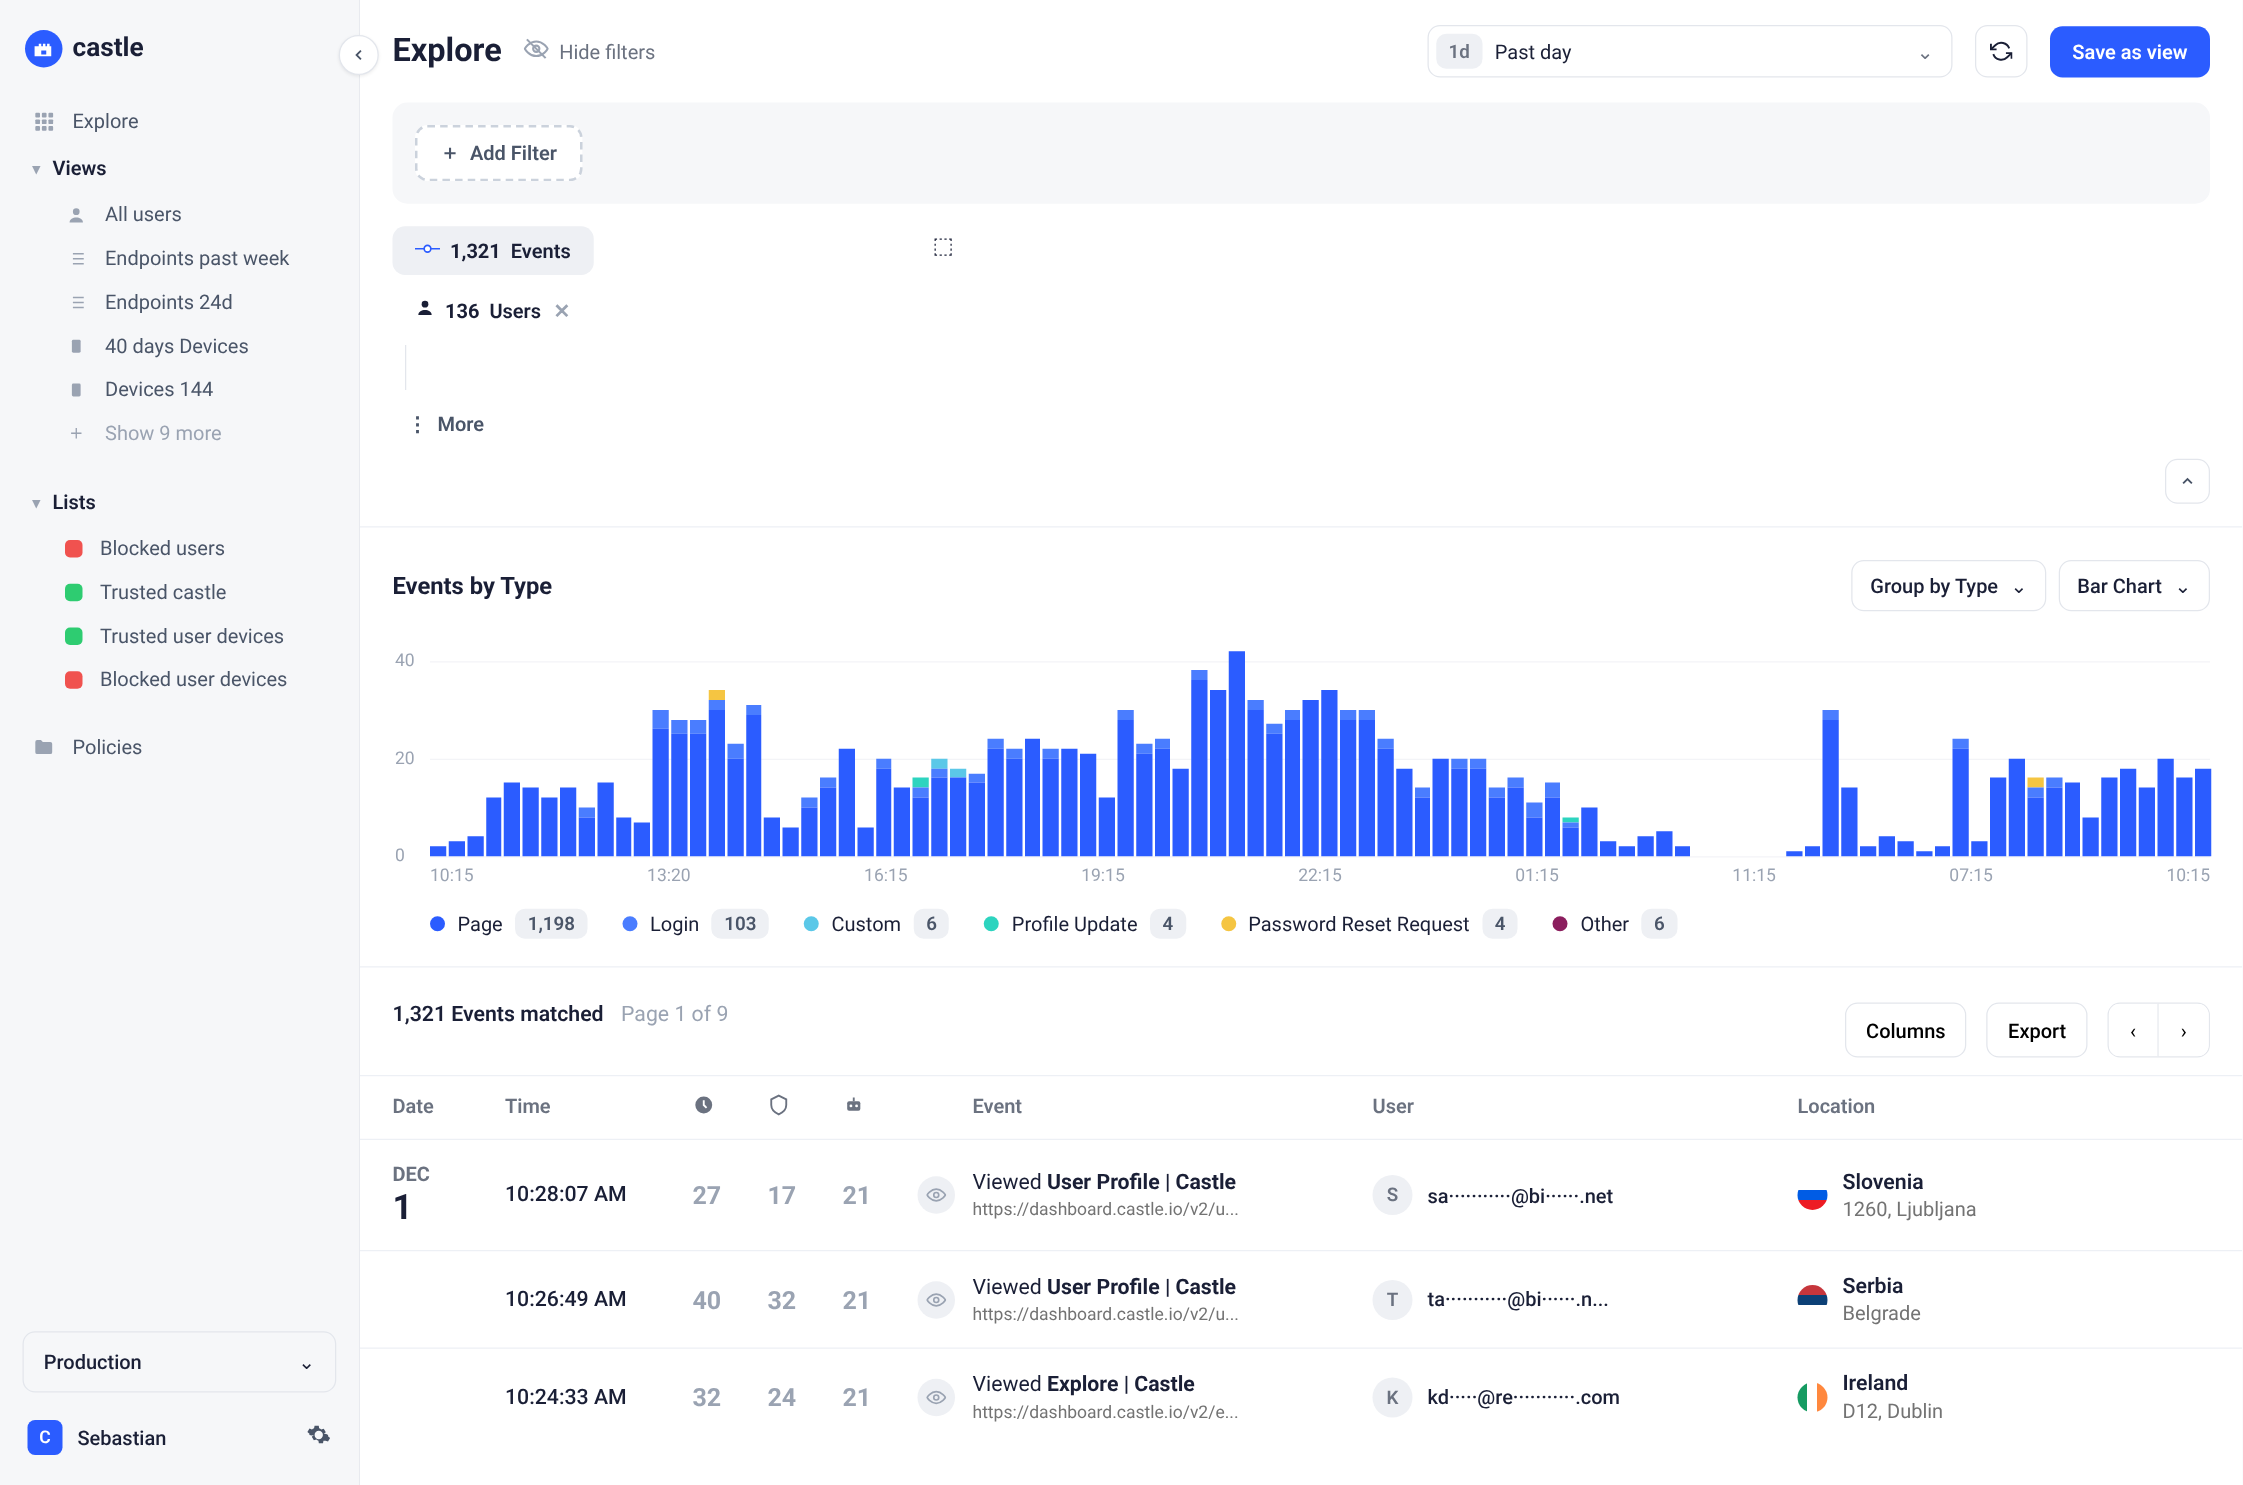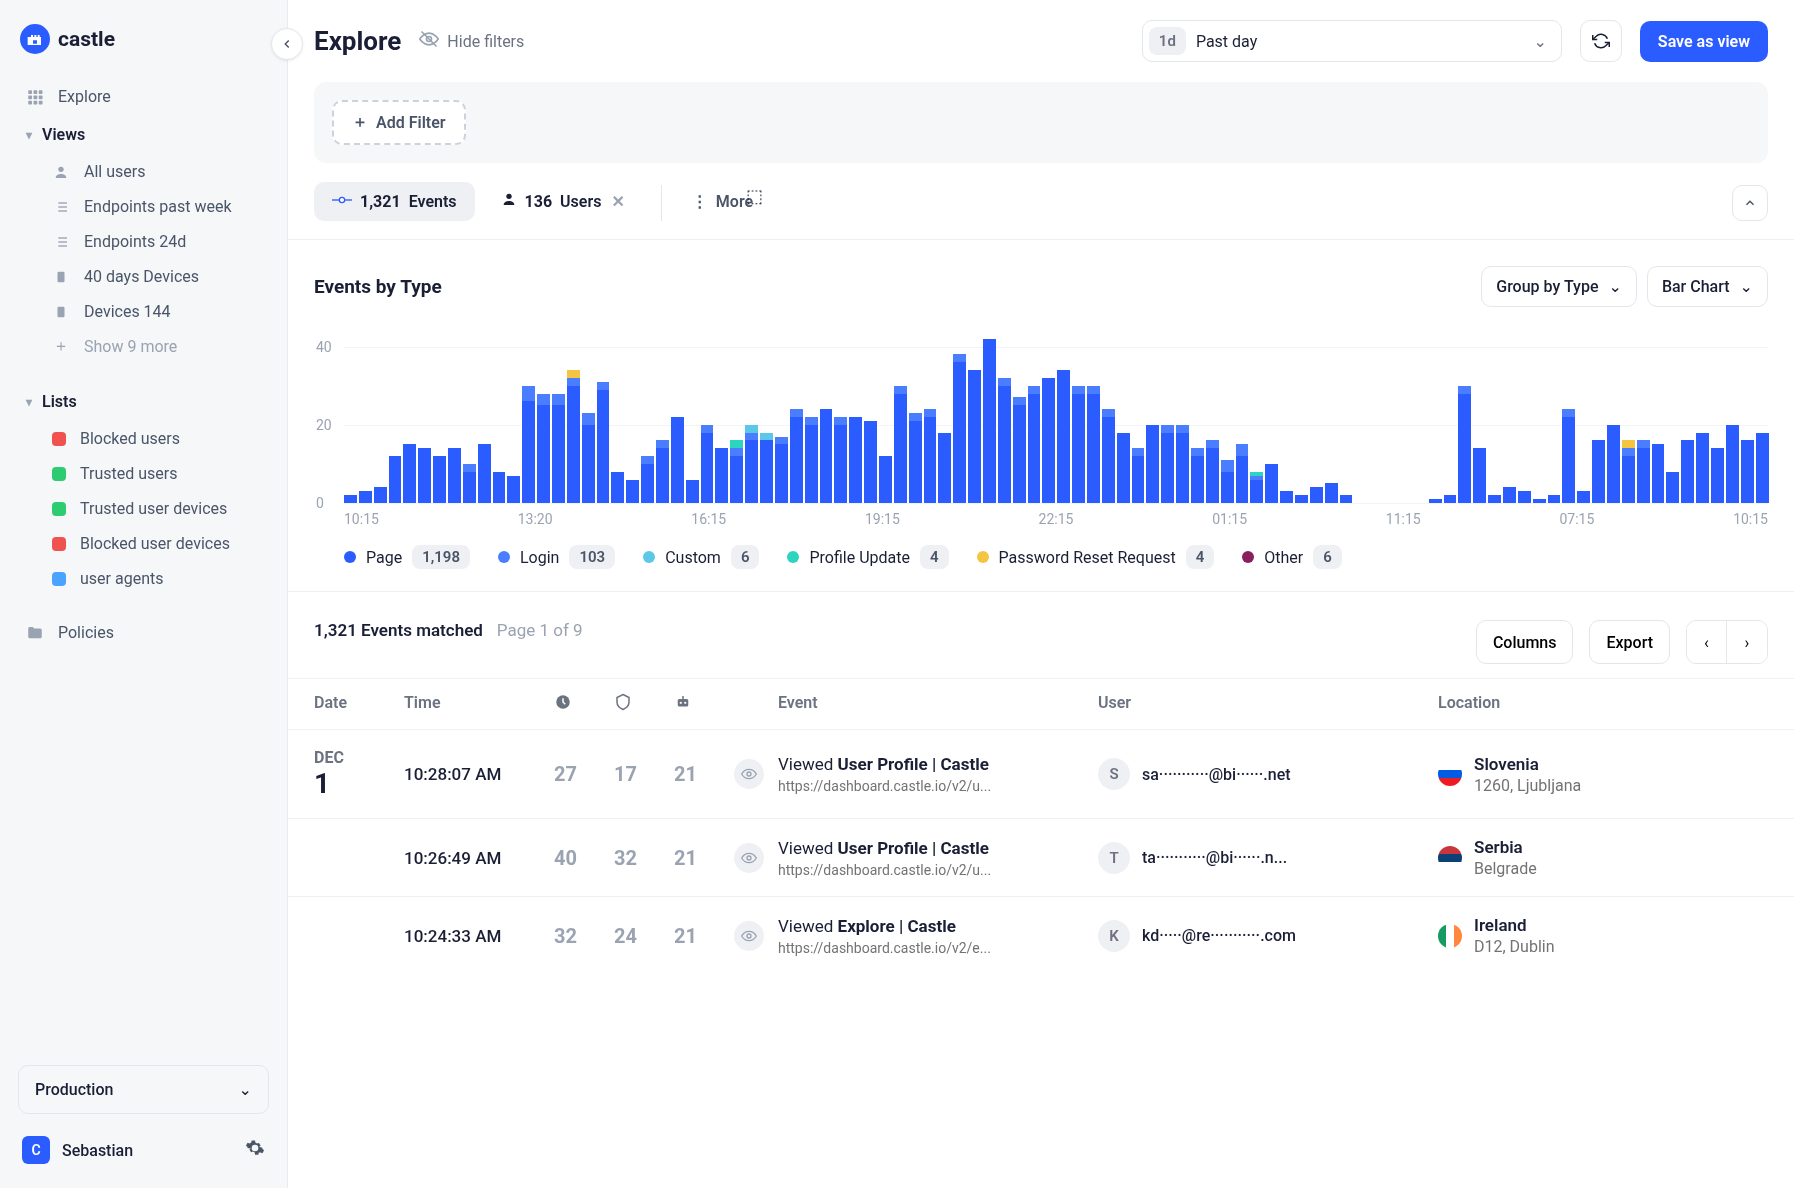--- a/index.html
+++ b/index.html
@@ -32,21 +32,21 @@
 .time-select { margin-left:auto; display:flex; align-items:center; border:1px solid #e3e6ec; border-radius:10px; padding:0; height:42px; width:420px; cursor:pointer;}
 .time-badge { background:#eef0f4; color:#6b7280; border-radius:8px; padding:5px 10px; margin:5px 10px 5px 6px; font-size:15px; font-weight:600;}
 .time-label { font-size:16px; flex:1; }
 .time-chev { padding:0 14px; color:#6b7280;}
 .icon-btn { width:42px; height:42px; border:1px solid #e3e6ec; border-radius:10px; display:flex; align-items:center; justify-content:center; cursor:pointer; background:white;}
 .save-btn { background:#2b5cff; color:white; border:none; padding:11px 18px; border-radius:10px; font-size:16px; font-weight:600; cursor:pointer;}
 
 .filter-bar { margin: 0 26px 18px 26px; background:#f6f7f9; border-radius:12px; padding:18px; }
 .add-filter { border:2px dashed #cbd2dc; border-radius:10px; padding:10px 18px; display:inline-flex; align-items:center; gap:8px; font-size:16px; font-weight:600; color:#4a5568; cursor:pointer; background:white;}
 
-.tab-row { display:flex; align-items:flex-end; padding: 0 26px 0 26px; gap:8px; position:relative;}
+.tab-row { display:flex; align-items:flex-start; padding: 0 26px 0 26px; gap:8px; position:relative;flex-direction:column;}
 .tab-chip { display:flex; align-items:center; gap:8px; padding:10px 18px; border-radius:10px; font-size:16px; font-weight:600; cursor:pointer;}
 .tab-chip.active { background:#eef0f4; }
 .tab-chip .count { font-weight:700;}
 .tab-close { color:#9aa3b2; cursor:pointer; margin-left:2px;}
 .tab-divider { width:1px; height:36px; background:#e3e6ec; margin:0 10px;}
 .more-btn { display:flex; align-items:center; gap:8px; color:#4a5568; font-size:16px; font-weight:600; cursor:pointer; padding:10px 12px;}
 .collapse-chart { margin-left:auto; width:36px; height:36px; border:1px solid #e3e6ec; border-radius:10px; display:flex; align-items:center; justify-content:center; cursor:pointer;}
 .cursor { position:absolute; left: 458px; top: 4px; font-size:18px; pointer-events:none; }
 
 hr.sep { border:none; border-top:1px solid #edf0f5; margin:18px 0 0 0;}
@@ -204,33 +204,29 @@
       <span class="chev">▾</span>
       <span>Lists</span>
     </div>
     <div id="lists-list">
         <div class="sub-item">
           <span class="dot" style="background:#f0524f"></span>
           <span>Blocked users</span>
         </div>
         <div class="sub-item">
           <span class="dot" style="background:#2ecc71"></span>
-          <span>Trusted users</span>
+          <span>Trusted castle</span>
         </div>
         <div class="sub-item">
           <span class="dot" style="background:#2ecc71"></span>
           <span>Trusted user devices</span>
         </div>
         <div class="sub-item">
           <span class="dot" style="background:#f0524f"></span>
           <span>Blocked user devices</span>
-        </div>
-        <div class="sub-item">
-          <span class="dot" style="background:#4aa3ff"></span>
-          <span>user agents</span>
         </div>
       </div>
 
     <div style="height:18px"></div>
     <div class="nav-item">
       <span class="nav-icon">
           <svg width="18" height="18" viewBox="0 0 24 24" fill="#9aa3b2">
             <path d="M3 6a2 2 0 012-2h4l2 2h8a2 2 0 012 2v9a2 2 0 01-2 2H5a2 2 0 01-2-2V6z"></path>
           </svg>
         </span>

